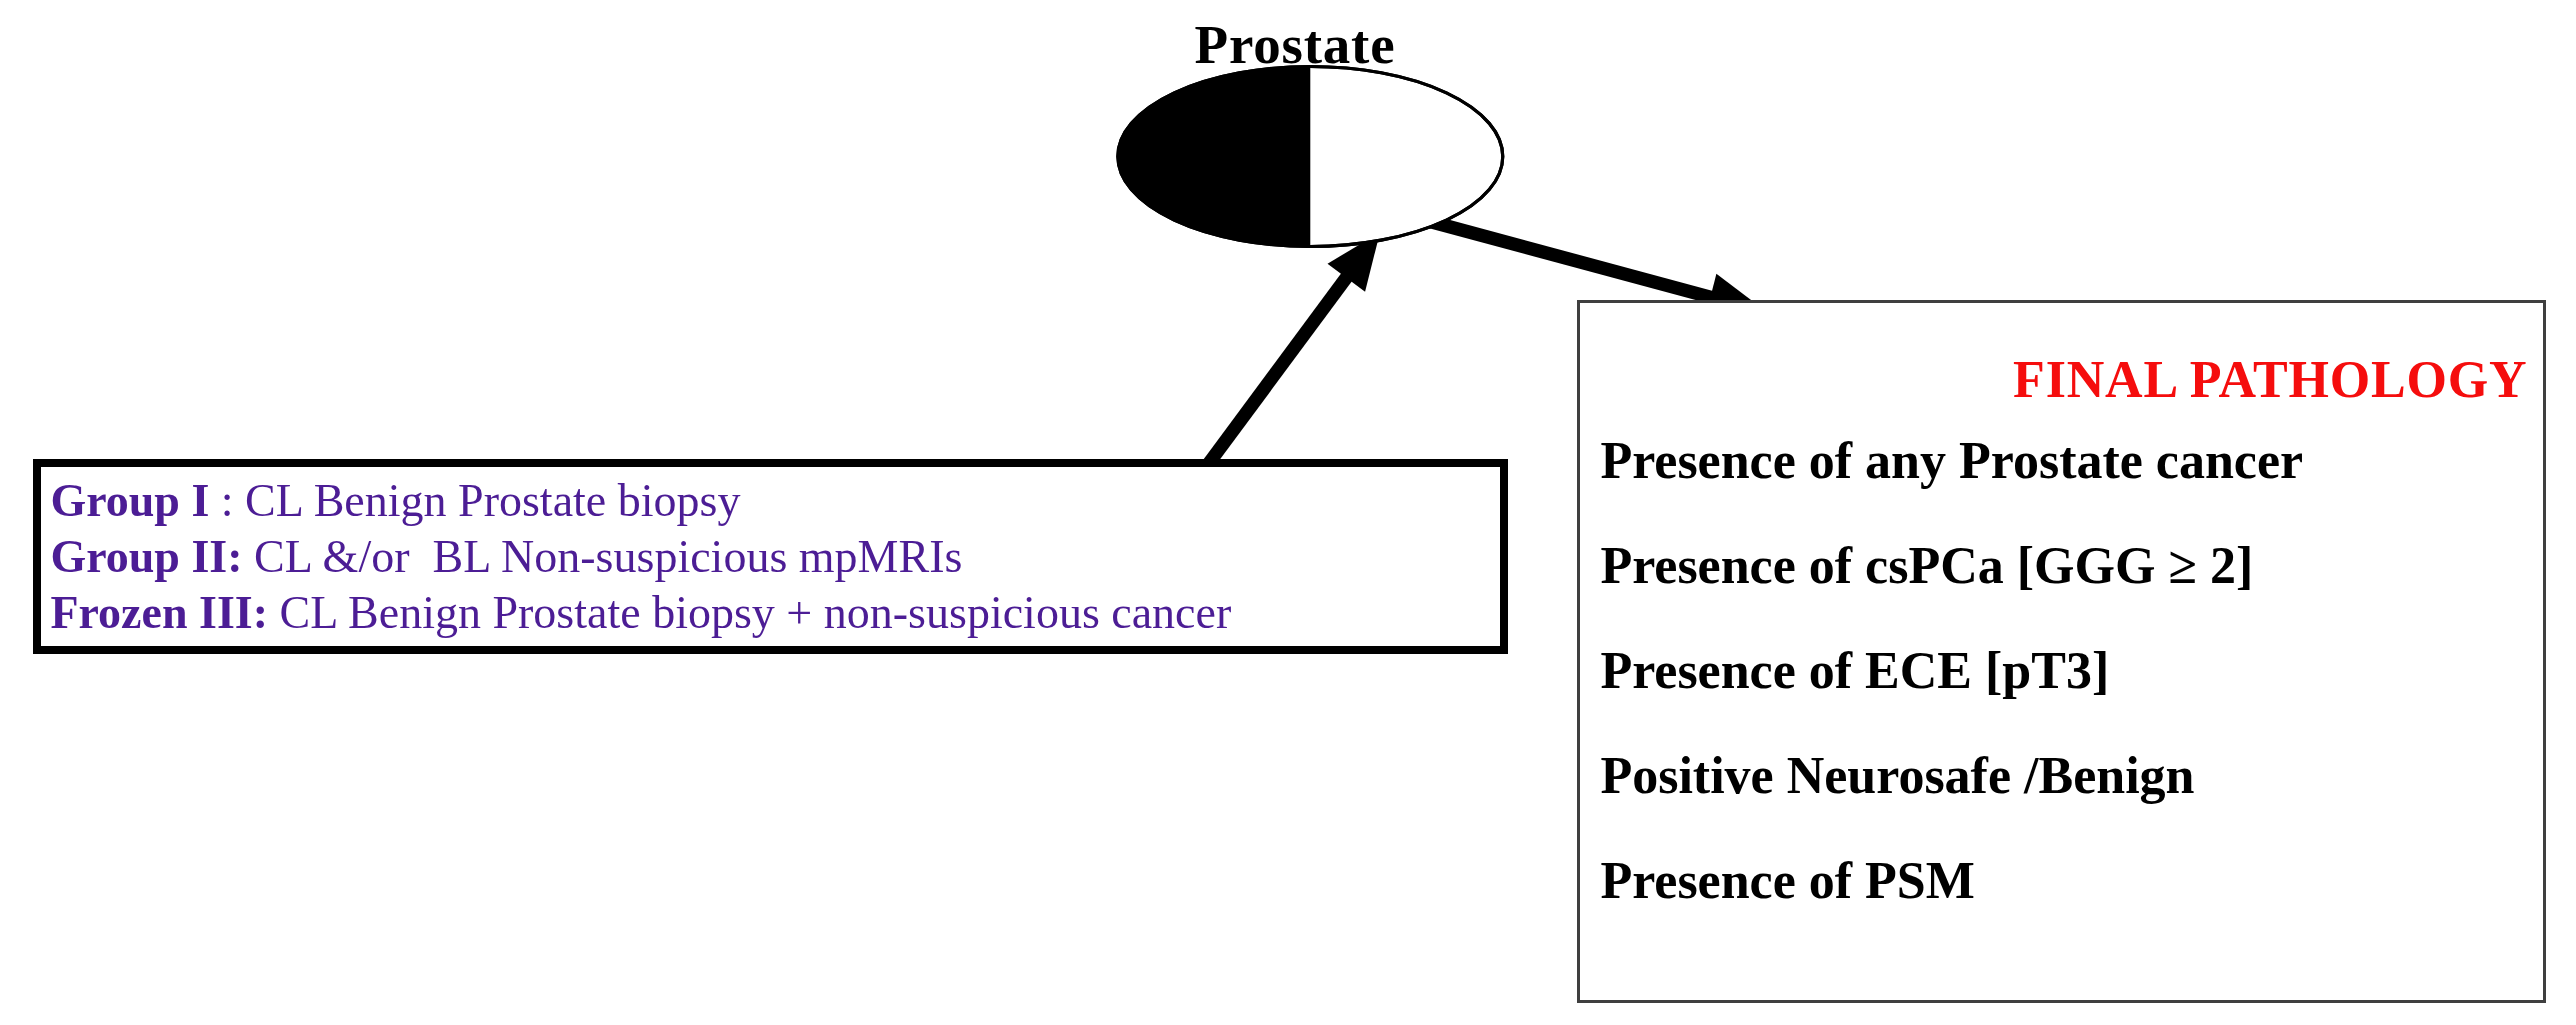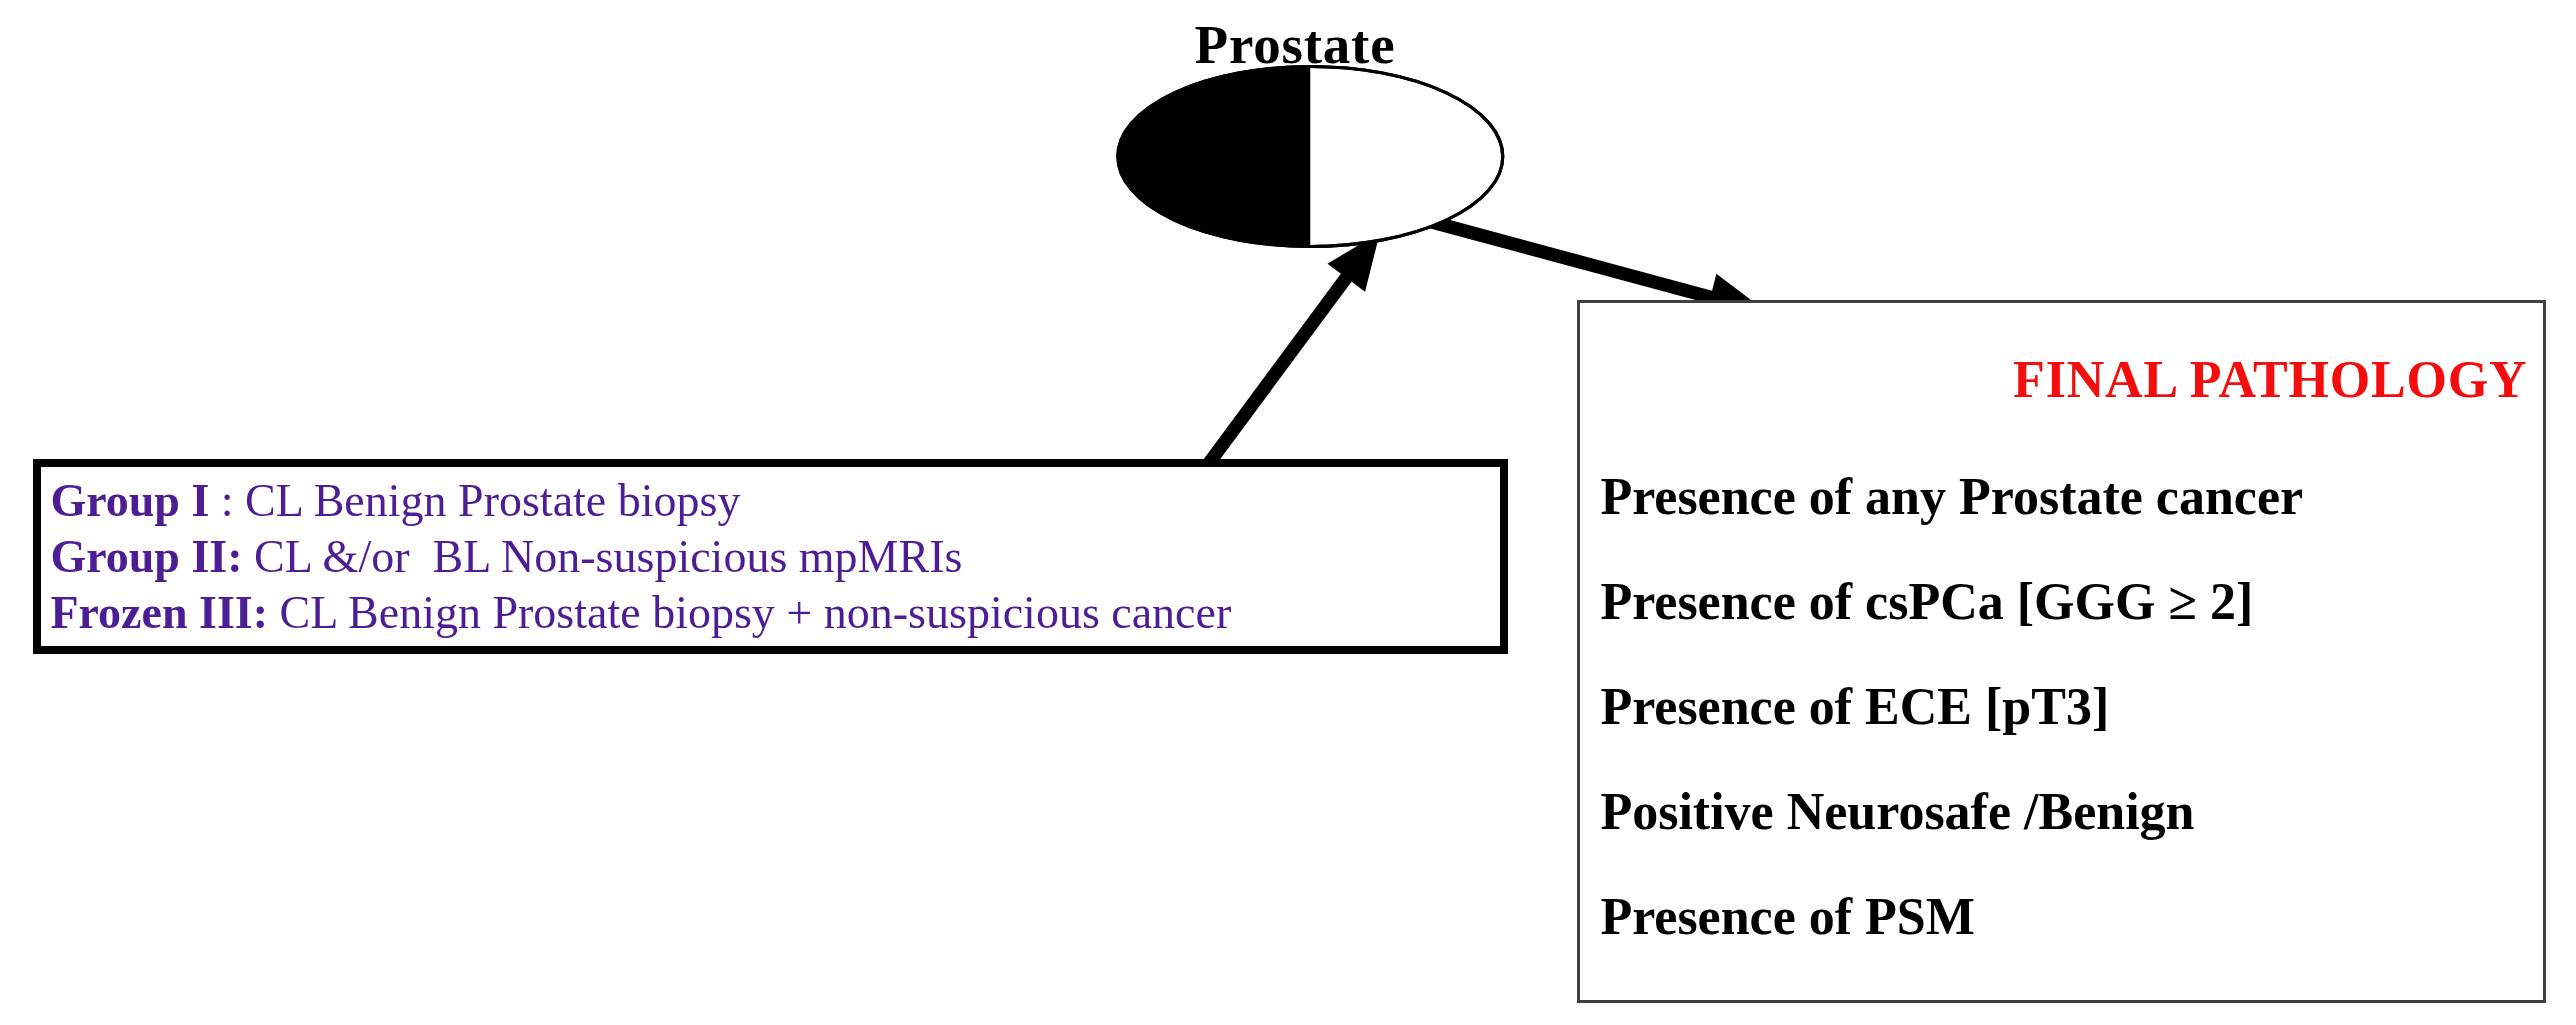--- a/index.html
+++ b/index.html
@@ -52,21 +52,21 @@
     color:#f50d0d;
     text-align:right;
     letter-spacing:0.8px;
     white-space:nowrap;
   }
   .pathology-item{
     font-size:52px;line-height:55px;font-weight:bold;color:#000;
     white-space:nowrap;
     margin-top:50px;
   }
-  .pathology-item.first{margin-top:62px;}
+  .pathology-item.first{margin-top:26px;}
 </style>
 </head>
 <body>
 
 <div class="stage">
 
   <svg class="shapes" viewBox="0 0 3291 1310" aria-hidden="true">
 
     <g>
       <line x1="1540" y1="598" x2="1722" y2="352" stroke="#000" stroke-width="17"></line>

